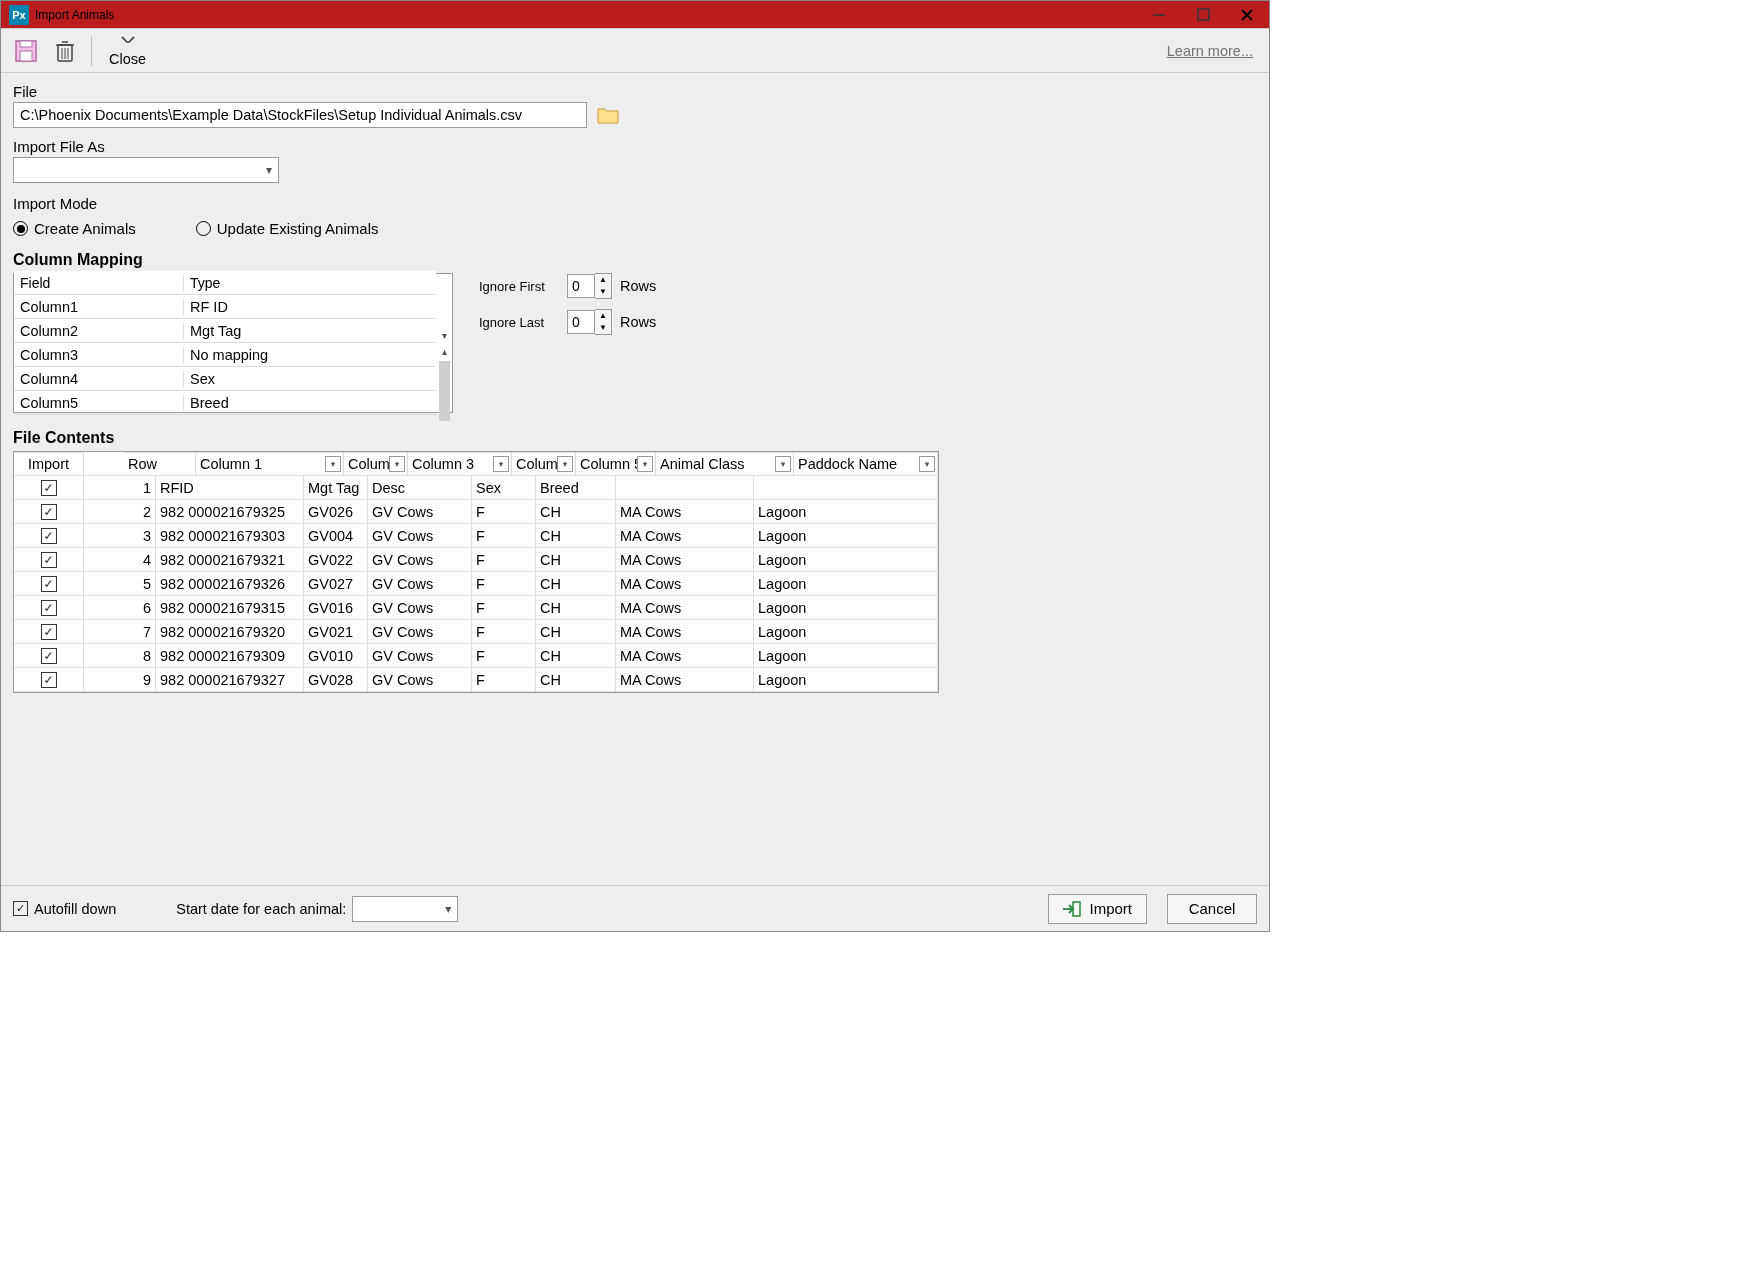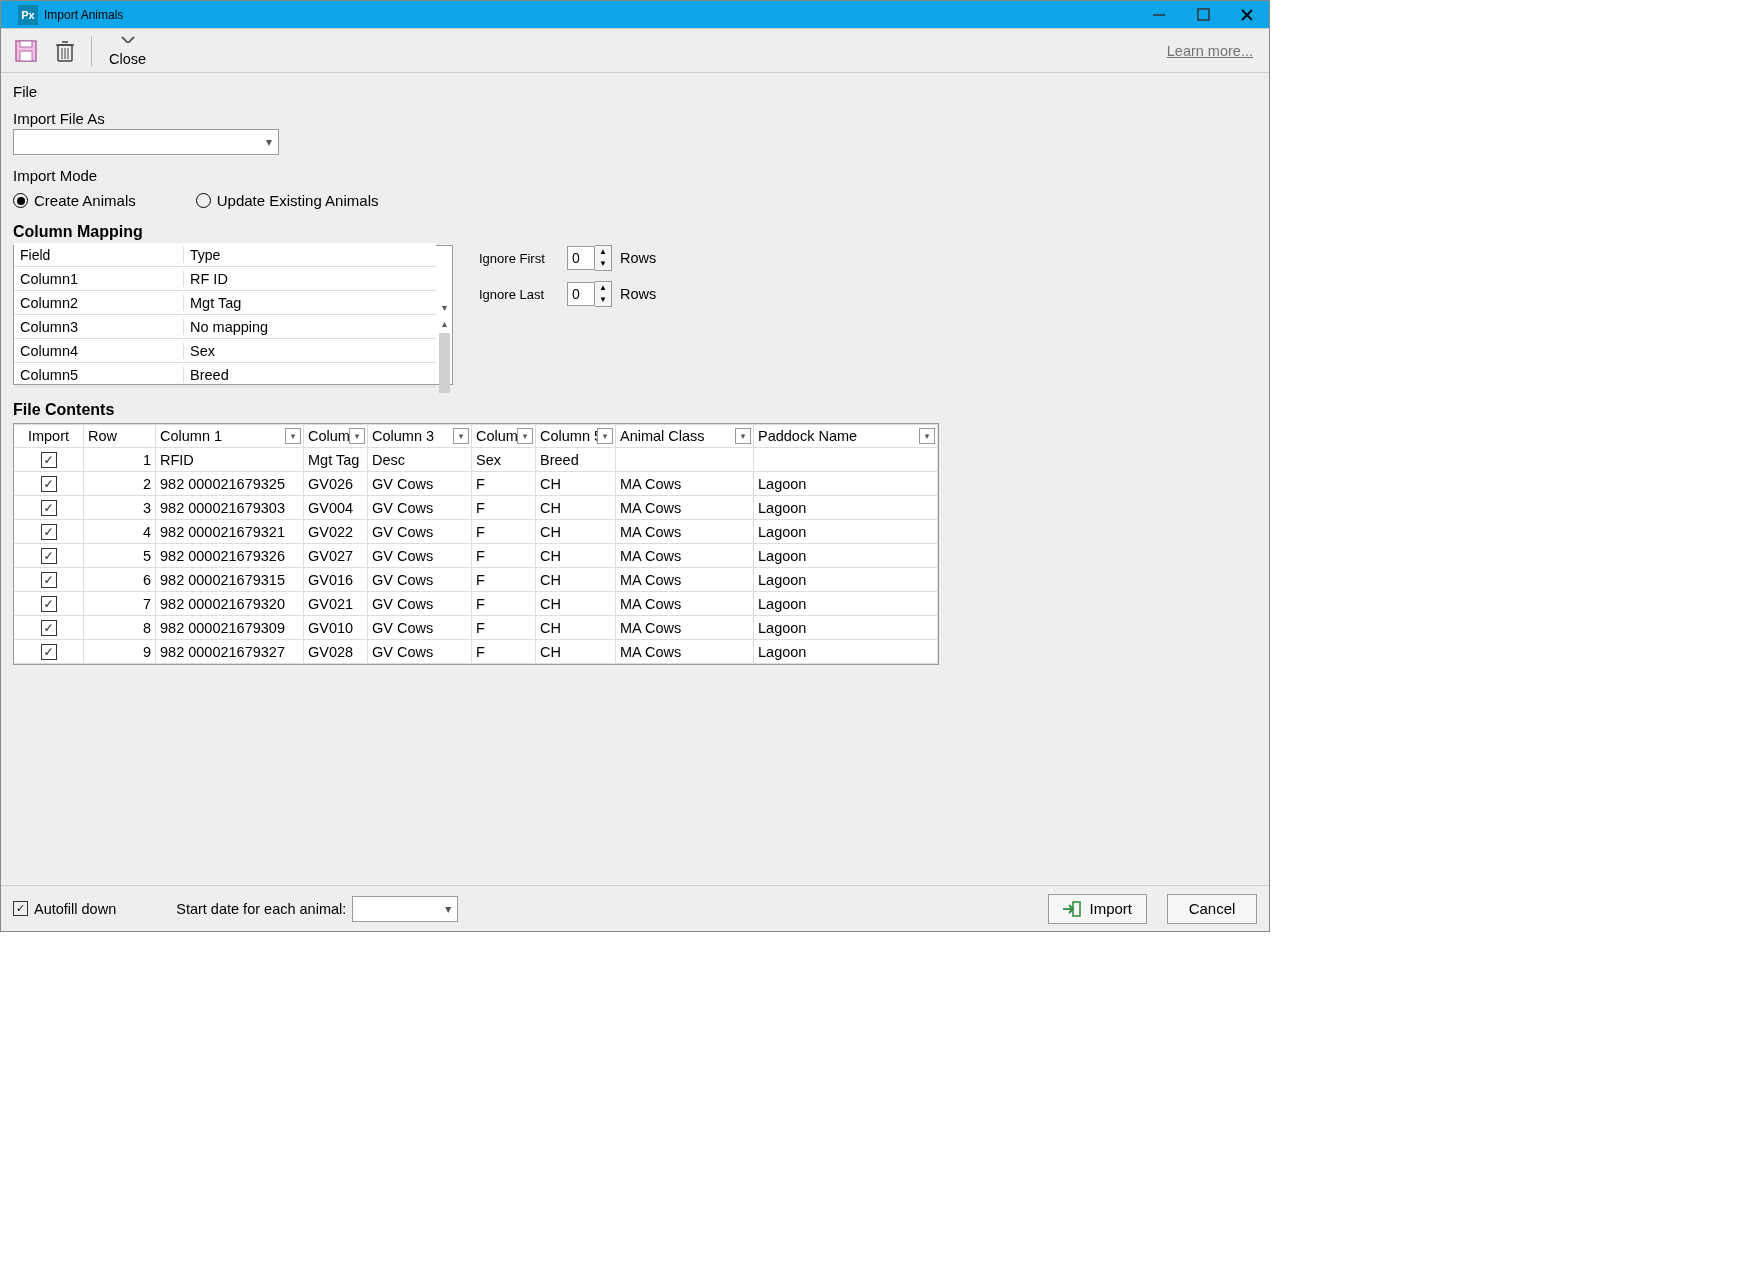--- a/index.html
+++ b/index.html
@@ -11,23 +11,23 @@
     color: #000;
     width: 1270px;
     height: 932px;
     overflow: hidden;
     border: 1px solid #888;
   }
   .titlebar {
     display: flex;
     align-items: center;
     height: 28px;
-    background: #0ea5e9;
+    background: #b91c1c;
     border-bottom: 1px solid #ccc;
-    padding-left: 17px;
+    padding-left: 8px;
   }
   .app-badge {
     width: 20px; height: 20px;
     background: #0a84b1;
     color: #fff;
     font-size: 11px;
     text-align: center;
     line-height: 20px;
     font-weight: 600;
     margin-right: 6px;
@@ -261,20 +261,28 @@
       </svg>
     <span>Close</span>
   </div>
   <div class="spacer"></div>
   <a class="learn-link">Learn more...</a>
 </div>
 
 <div class="content">
 
   <div class="label">File</div>
+  <div style="display:flex; align-items:center;">
+    <input class="textinput" style="width: 574px;" value="C:\Phoenix Documents\Example Data\StockFiles\Setup Individual Animals.csv">
+    <span class="folder-icon">
+      <svg width="22" height="18">
+        <path d="M1 3 h7 l2 2 h11 v12 h-20 z" fill="#ffe08a" stroke="#c89b3c" stroke-width="1"></path>
+      </svg>
+    </span>
+  </div>
 
   <div class="label" style="margin-top:10px;">Import File As</div>
   <div class="select-like" style="width:266px;">
     <span style="flex:1;"></span>
     <span class="chev">▾</span>
   </div>
 
   <div class="label" style="margin-top:12px;">Import Mode</div>
   <div class="mode-panel">
     <div class="radio-row">
@@ -347,21 +355,21 @@
           <span class="suffix">Rows</span>
         </span>
       </div>
     </div>
   </div>
 
   <div class="section-title" style="margin-top:16px;">File Contents</div>
   <div class="grid">
     <div class="g-header">
       <div class="g-cell g-import">Import</div>
-      <div class="g-cell g-row-num" style="justify-content:flex-start;">Row</div>
+      <div class="g-cell g-row-num" style="justify-content:flex-start;margin-left:40px;">Row</div>
       <div class="g-cell g-c1">
           <span>Column 1</span>
           <span class="hdr-chev">▾</span>
         </div>
       <div class="g-cell g-c2">
           <span>Column</span>
           <span class="hdr-chev">▾</span>
         </div>
       <div class="g-cell g-c3">
           <span>Column 3</span>

